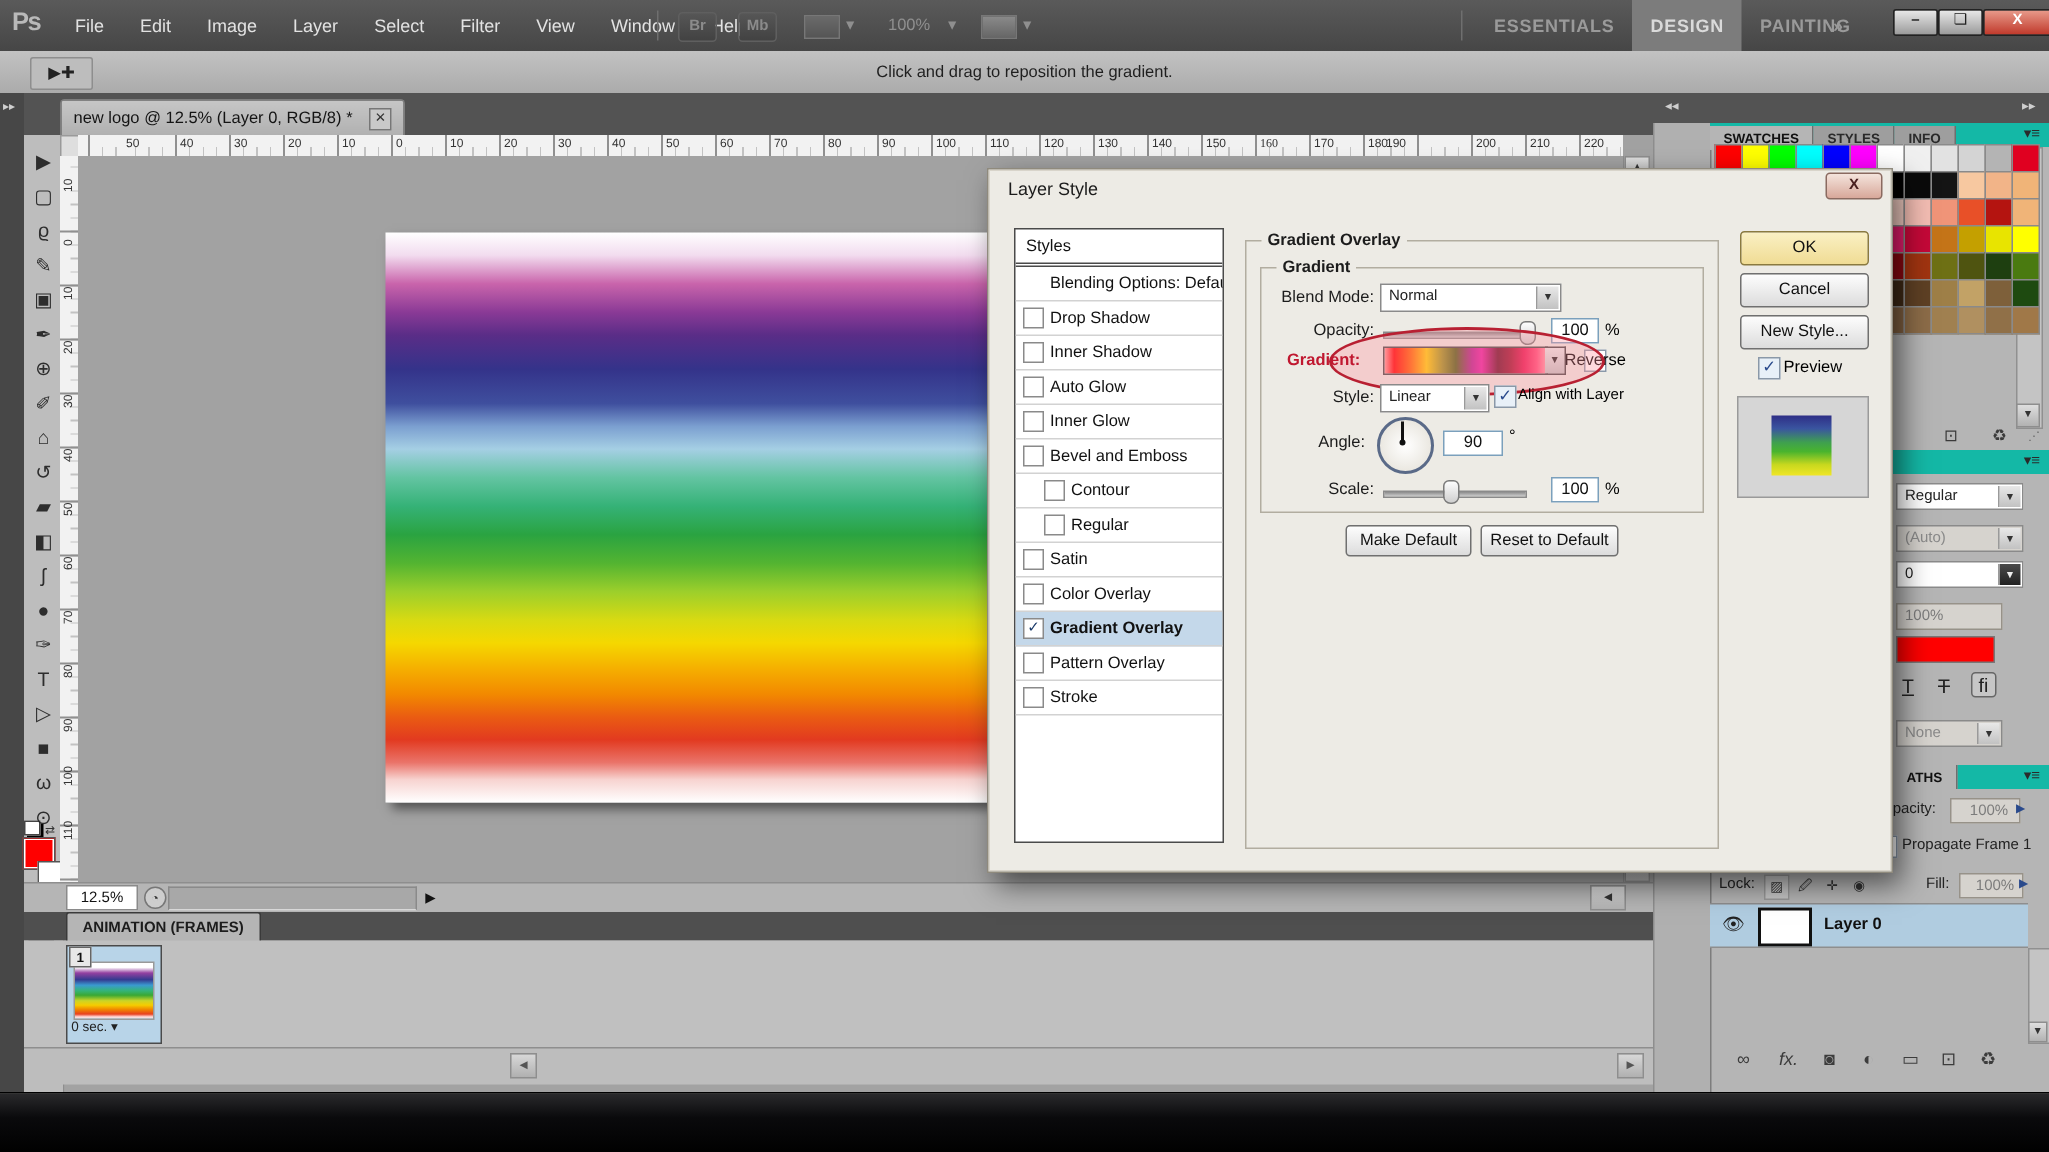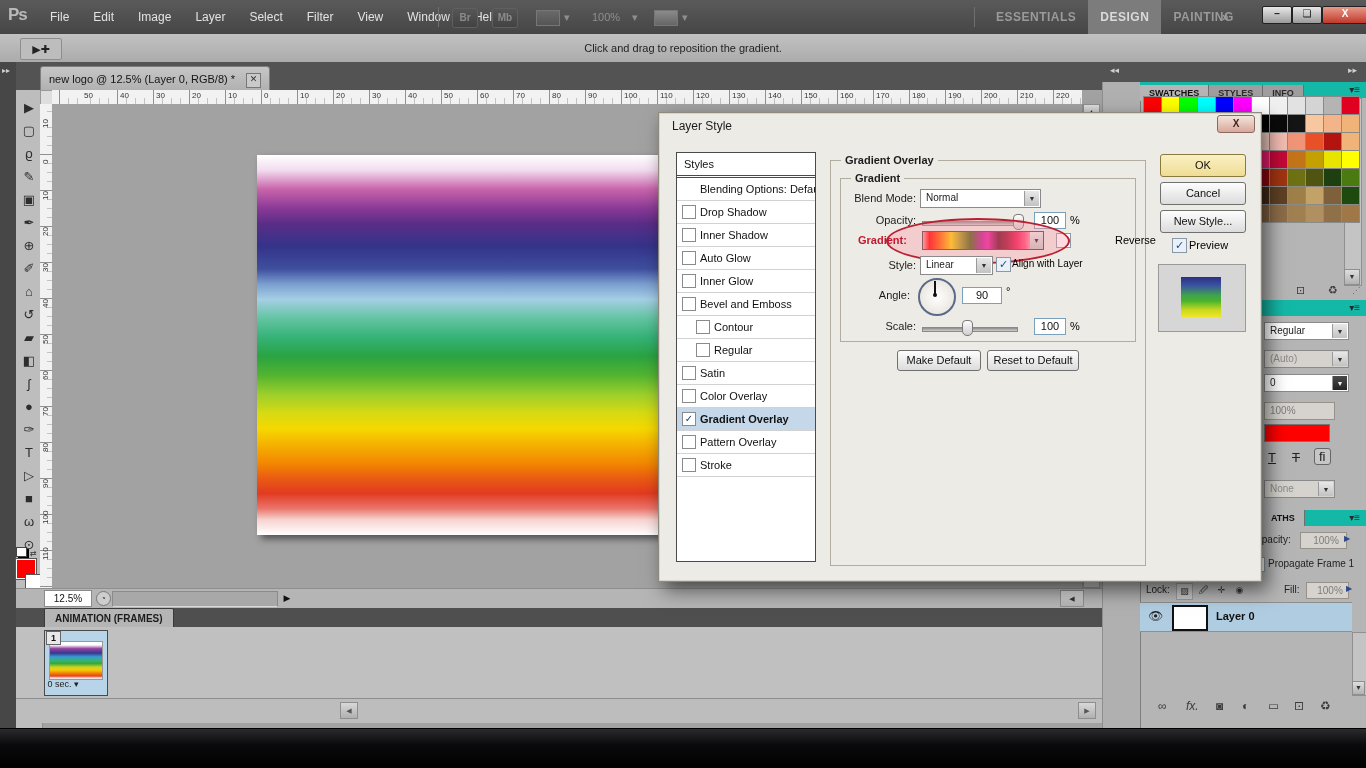--- a/index.html
+++ b/index.html
@@ -187,24 +187,24 @@
     <div class="abs hrl txt" style="left: 428px;">60</div>
     <div class="abs hrl txt" style="left: 464px;">70</div>
     <div class="abs hrl txt" style="left: 500px;">80</div>
     <div class="abs hrl txt" style="left: 536px;">90</div>
     <div class="abs hrl txt" style="left: 572px;">100</div>
     <div class="abs hrl txt" style="left: 608px;">110</div>
     <div class="abs hrl txt" style="left: 644px;">120</div>
     <div class="abs hrl txt" style="left: 680px;">130</div>
     <div class="abs hrl txt" style="left: 716px;">140</div>
     <div class="abs hrl txt" style="left: 752px;">150</div>
-    <div class="abs hrl txt" style="left: 788px;">160</div>
+    <div class="abs hrl txt" style="left: 788px; font-family: Liberation Serif, serif;">160</div>
     <div class="abs hrl txt" style="left: 824px;">170</div>
     <div class="abs hrl txt" style="left: 860px;">180</div>
-    <div class="abs hrl txt" style="left: 896px; text-align: center;">190</div>
+    <div class="abs hrl txt" style="left: 872px; text-align: center;">190</div>
     <div class="abs hrl txt" style="left: 932px;">200</div>
     <div class="abs hrl txt" style="left: 968px;">210</div>
     <div class="abs hrl txt" style="left: 1004px;">220</div>
   </div>
 <div class="abs" id="vruler">
     <div class="abs vrl txt" style="top: 24px;">10</div>
     <div class="abs vrl txt" style="top: 60px;">0</div>
     <div class="abs vrl txt" style="top: 96px;">10</div>
     <div class="abs vrl txt" style="top: 132px;">20</div>
     <div class="abs vrl txt" style="top: 168px;">30</div>
@@ -396,21 +396,21 @@
 <div class="abs dlbl txt" style="left:858px;top:214px;width:58px;z-index:11">Opacity:</div>
 <div class="abs slider-track" style="left:922px;top:221px;width:94px;z-index:11"></div>
 <div class="abs slider-thumb" style="left:1013px;top:214px;z-index:11"></div>
 <div class="abs dval" style="left:1034px;top:212px;width:30px;height:15px;z-index:11">100</div>
 <div class="abs txt" style="left:1070px;top:214px;font-size:11px;z-index:11">%</div>
 
 <div class="abs txt" style="left:858px;top:234px;font-size:11px;font-weight:bold;color:#c01830;z-index:12">Gradient:</div>
 <div class="abs" id="grad-swatch" style="z-index: 11; background: linear-gradient(to right, rgb(255, 154, 154) 0%, rgb(255, 0, 0) 6%, rgb(255, 96, 0) 16%, rgb(255, 208, 0) 26%, rgb(152, 146, 30) 36%, rgb(79, 95, 20) 44%, rgb(184, 28, 142) 54%, rgb(232, 28, 160) 60%, rgb(110, 12, 40) 70%, rgb(160, 16, 48) 78%, rgb(232, 20, 80) 86%, rgb(255, 72, 120) 94%, rgb(255, 154, 168) 100%);"></div>
 <div class="abs" id="grad-dd" style="z-index:11">▼</div>
 <div class="abs cb" style="left:1056px;top:233px;z-index:11"></div>
-<div class="abs txt" style="left:1115px;top:234px;font-size:11px;z-index:11">Reverse</div>
+<div class="abs txt" style="left:1043px;top:234px;font-size:11px;z-index:11">Reverse</div>
 <div class="abs" id="annot"></div>
 
 <div class="abs dlbl txt" style="left:872px;top:259px;width:44px;z-index:11">Style:</div>
 <div class="abs dd" style="left:920px;top:256px;width:66px;height:17px;z-index:11"><span>Linear</span><span class="arr">▼</span></div>
 <div class="abs cb" style="left:996px;top:257px;background:#e8f0f8;z-index:11">✓</div>
 <div class="abs txt" style="left:1012px;top:258px;font-size:10px;z-index:11">Align with Layer</div>
 
 <div class="abs dlbl txt" style="left:866px;top:289px;width:44px;z-index:11">Angle:</div>
 <div class="abs" id="angle-dial" style="z-index:11"></div>
 <div class="abs" id="angle-needle" style="z-index:11"></div>

